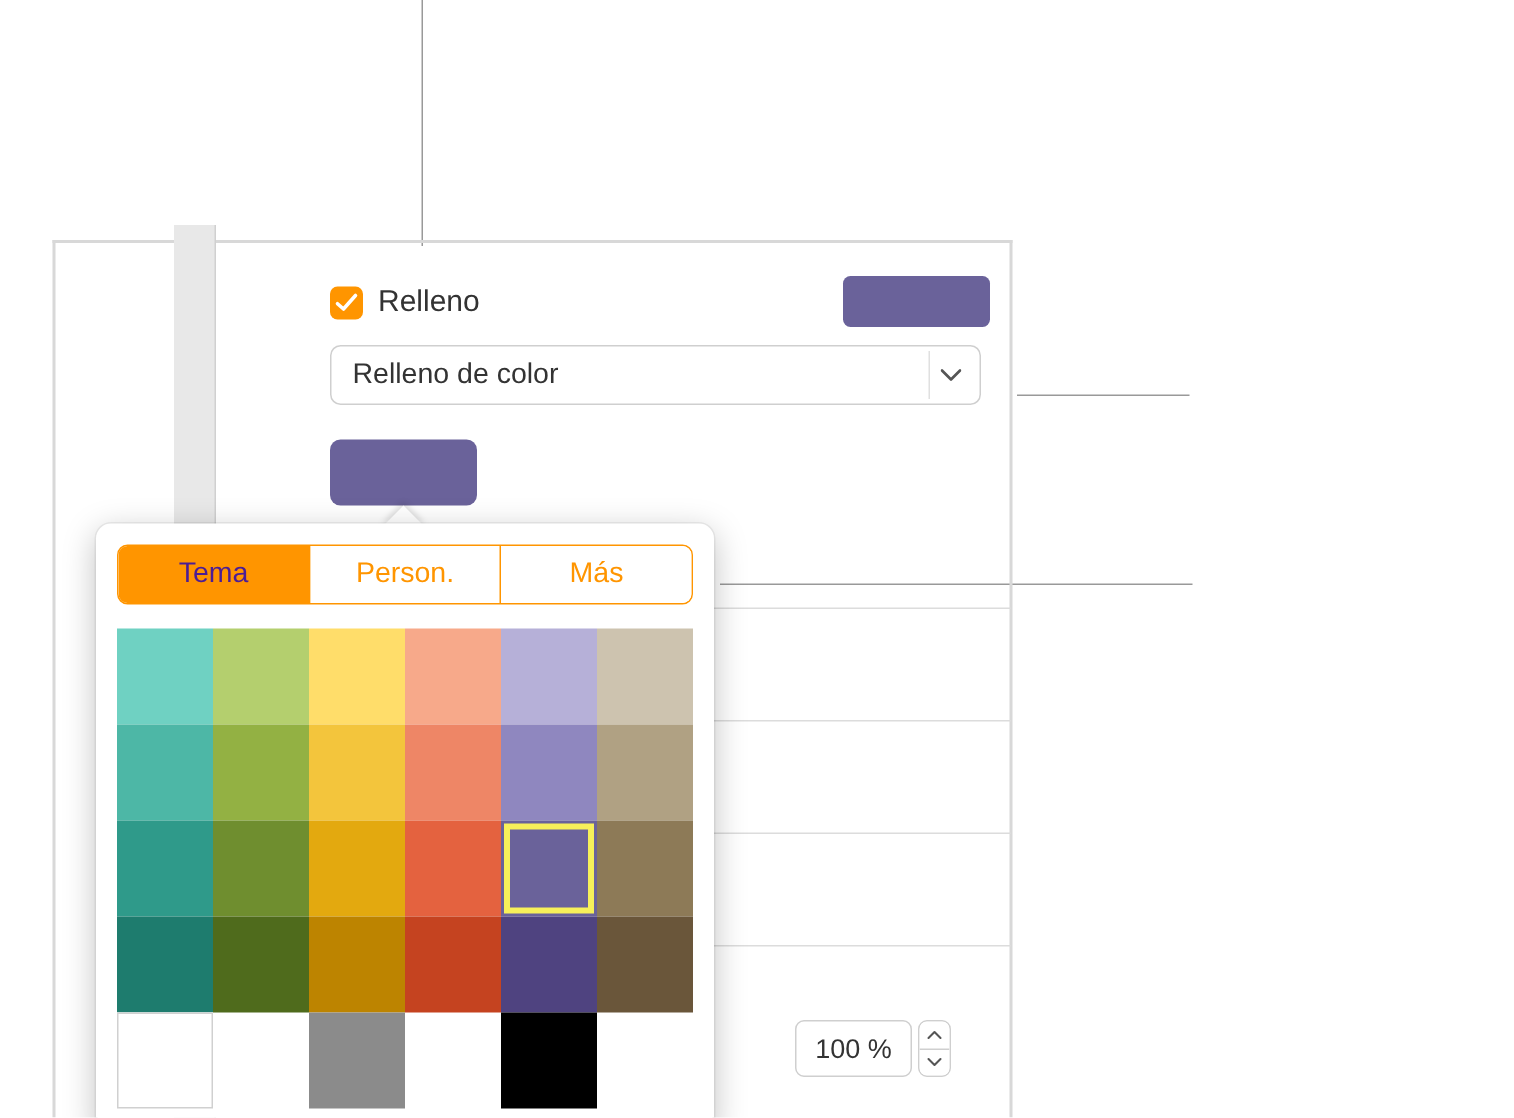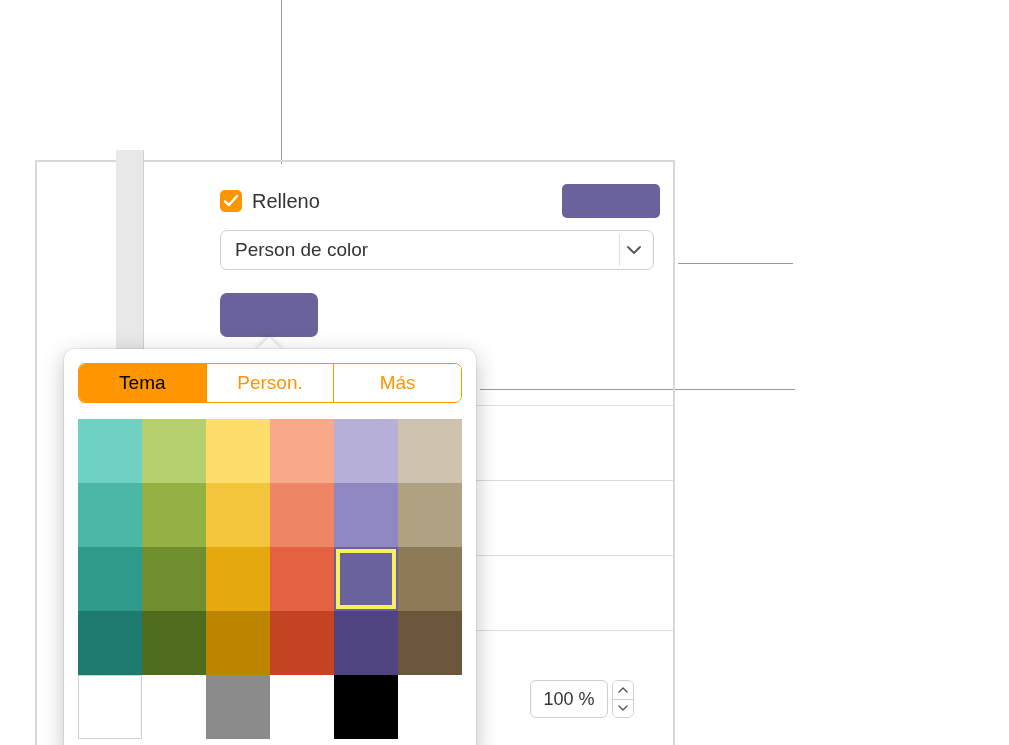--- a/index.html
+++ b/index.html
@@ -69,21 +69,21 @@
       width: 440px;
     }
     .fill-header {
       display: flex;
       align-items: center;
       justify-content: space-between;
       padding: 4px 0 12px;
     }
     .fill-left {
       display: flex;
-      align-items: flex-start;
+      align-items: flex-end;
       gap: 10px;
     }
     .checkbox {
       width: 22px;
       height: 22px;
       border-radius: 5px;
       background: #ff9500;
       display: flex;
       align-items: center;
       justify-content: center;
@@ -182,21 +182,21 @@
       justify-content: center;
       font-size: 19px;
       cursor: pointer;
       color: #ff9500;
       background: #fff;
       border-right: 1px solid #ff9500;
     }
     .seg-btn:last-child { border-right: none; }
     .seg-btn.active {
       background: #ff9500;
-      color: #000000;
+      color: #4c1d95;
     }
     
     .swatch-grid {
       margin-top: 16px;
       display: grid;
       grid-template-columns: repeat(6, 1fr);
       gap: 0;
       width: 384px;
     }
     .swatch {
@@ -288,21 +288,21 @@
       <div class="checkbox">
         <svg viewBox="0 0 16 16">
             <path d="M2 8.5 L6 12 L14 3" stroke="#fff" stroke-width="2.4" fill="none" stroke-linecap="round" stroke-linejoin="round"></path>
           </svg>
       </div>
       <div class="fill-label">Relleno</div>
     </div>
     <div class="fill-preview-large" id="fill-preview" style="background: rgb(106, 98, 154);"></div>
   </div>
   <div class="dropdown">
-    <span class="dropdown-text">Person de color</span>
+    <span class="dropdown-text">Relleno de color</span>
     <span class="dropdown-arrow-box">
       <svg viewBox="0 0 14 10">
           <path d="M1 2 L7 8 L13 2" stroke="#555" stroke-width="1.8" fill="none" stroke-linecap="round" stroke-linejoin="round"></path>
         </svg>
     </span>
   </div>
 </div>
 
 <div class="color-well-wrapper">
   <div class="color-well" id="color-well" style="background: rgb(106, 98, 154);"></div>

